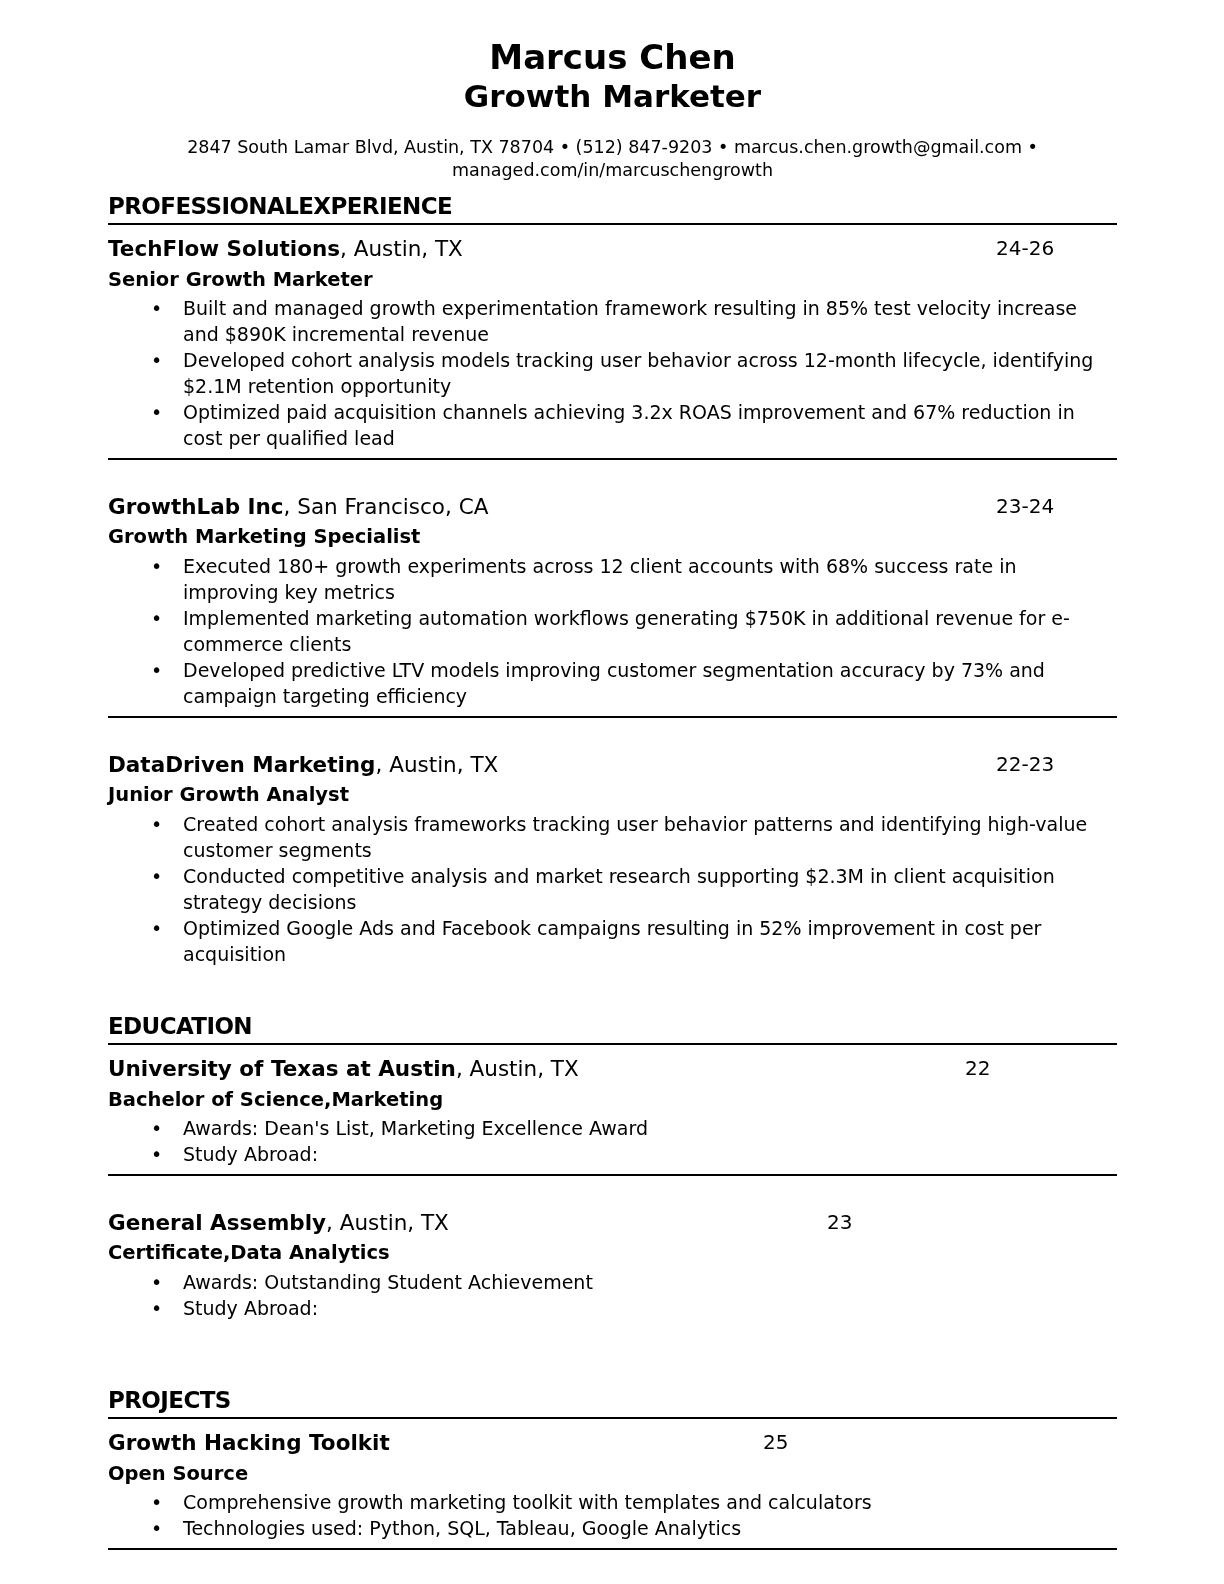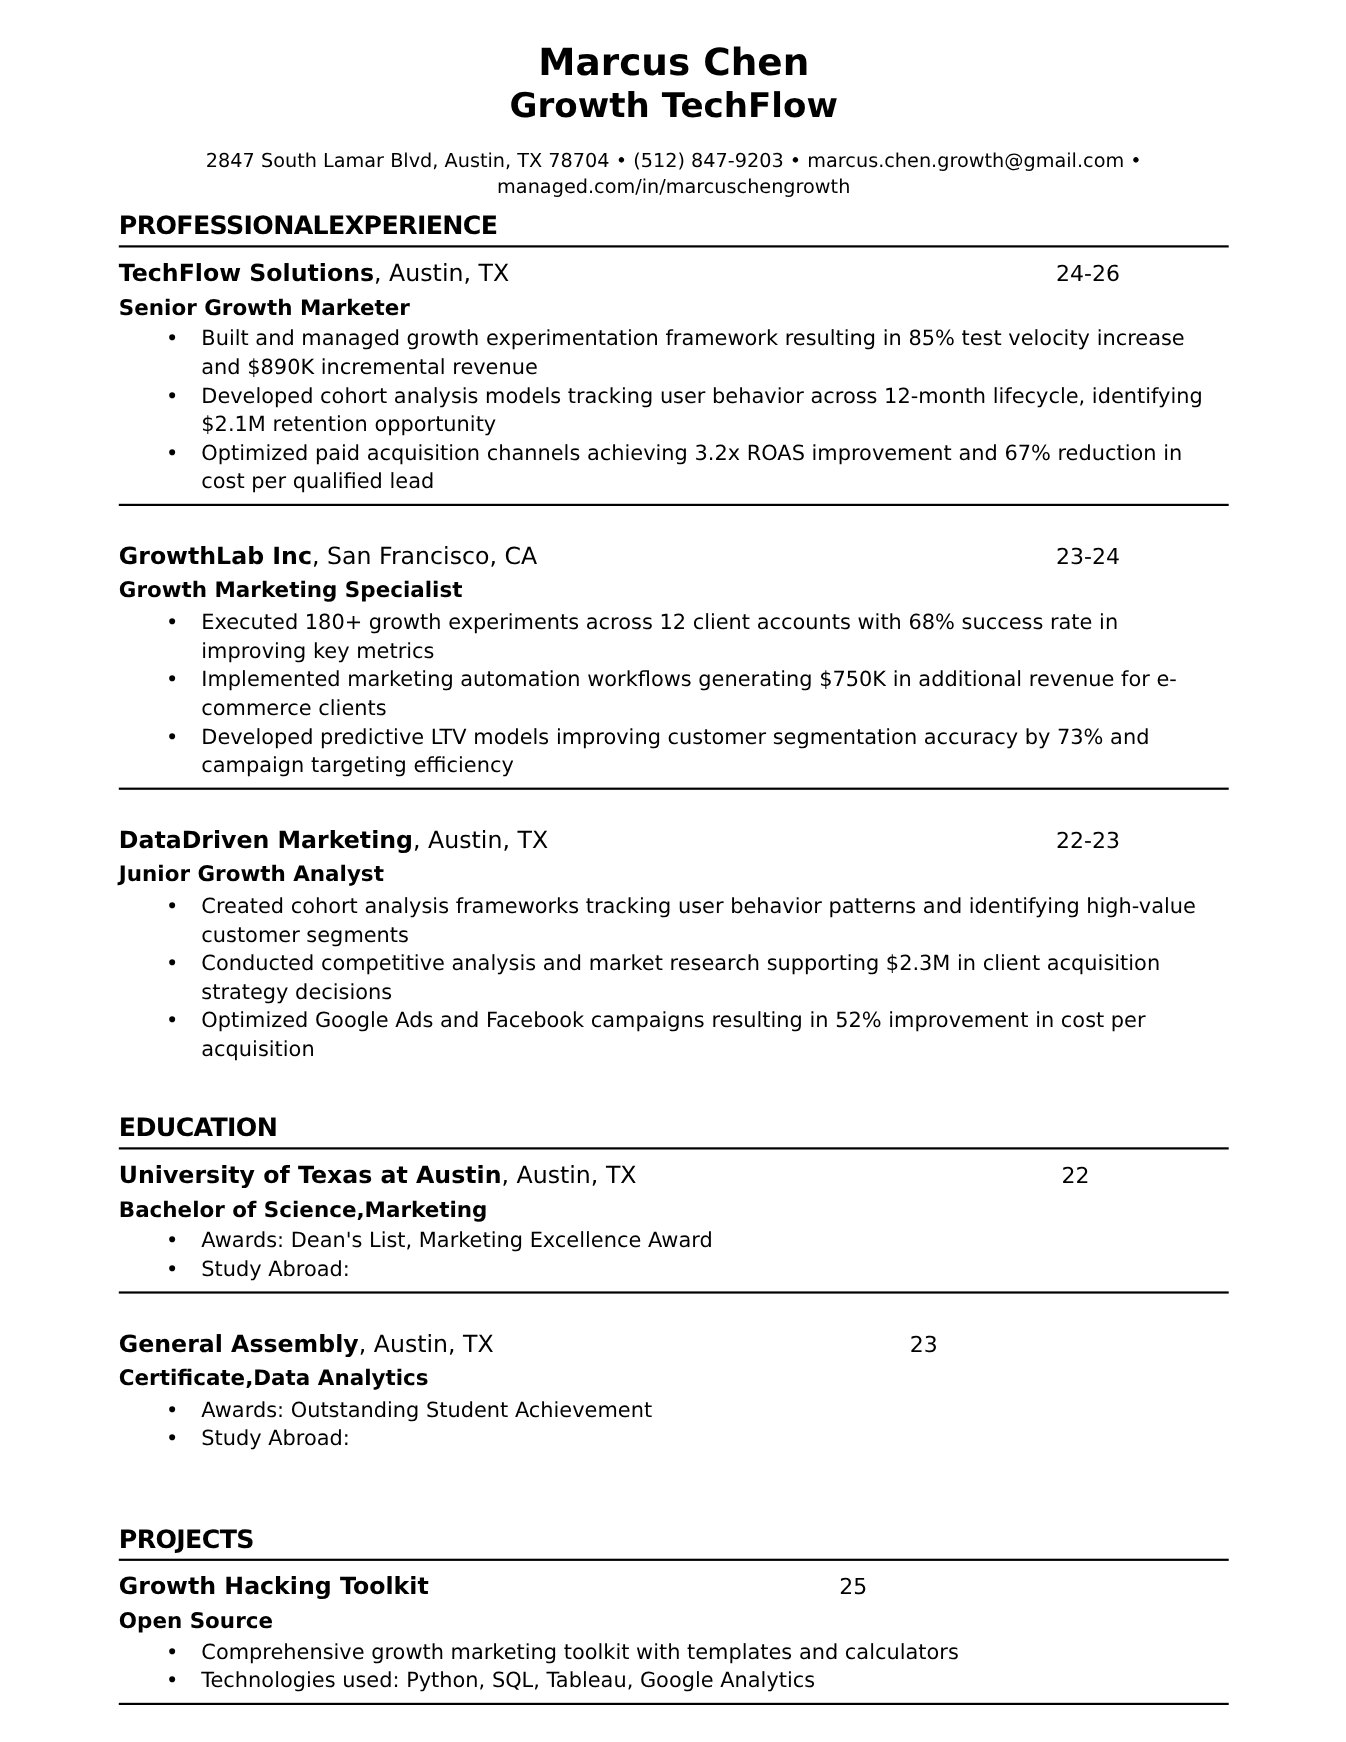--- a/index.html
+++ b/index.html
@@ -23,35 +23,35 @@
   .section-edu { margin-top:46px; }
   .section-proj { margin-top:66px; }
 
   
   .entry { margin-top:11px; }
   .entry.after-sep { margin-top:34px; }
   .entry-head { position:relative; font-size:21.5px; line-height:1.18; padding-right:220px; }
   .company { font-weight:bold; }
   .loc { font-weight:normal; }
   .date { position:absolute; top:1px; font-size:20px; font-weight:normal; white-space:nowrap; }
-  .d852 { left:852px; } .d857 { left:857px; } .d719 { left:719px; } .d655 { left:655px; } .d732 { left:732px; }
+  .d852 { left:888px; } .d857 { left:857px; } .d719 { left:719px; } .d655 { left:655px; } .d732 { left:732px; }
   .role { font-size:19.5px; font-weight:bold; line-height:1.2; margin-top:6px; }
   ul.bullets { list-style:none; margin:4px 0 0 0; padding:0 0 0 75px; }
   ul.bullets li { font-size:19px; line-height:26px; position:relative; }
   ul.bullets li::before { content:"\2022"; position:absolute; left:-32px; top:0; font-size:19px; }
   .sep { margin-top:7px; }
 </style>
 </head>
 <body>
 
 <div class="page">
 
   <div class="header">
     <div class="name">Marcus Chen</div>
-    <div class="jobtitle">Growth TechFlow</div>
+    <div class="jobtitle">Growth Marketer</div>
     <div class="contact">
       <div>2847 South Lamar Blvd, Austin, TX 78704 • (512) 847-9203 • marcus.chen.growth@gmail.com •</div>
       <div>managed.com/in/marcuschengrowth</div>
     </div>
   </div>
 
   <div class="section">
     <div class="section-heading">PROFESSIONALEXPERIENCE</div>
     <hr class="rule">
 

